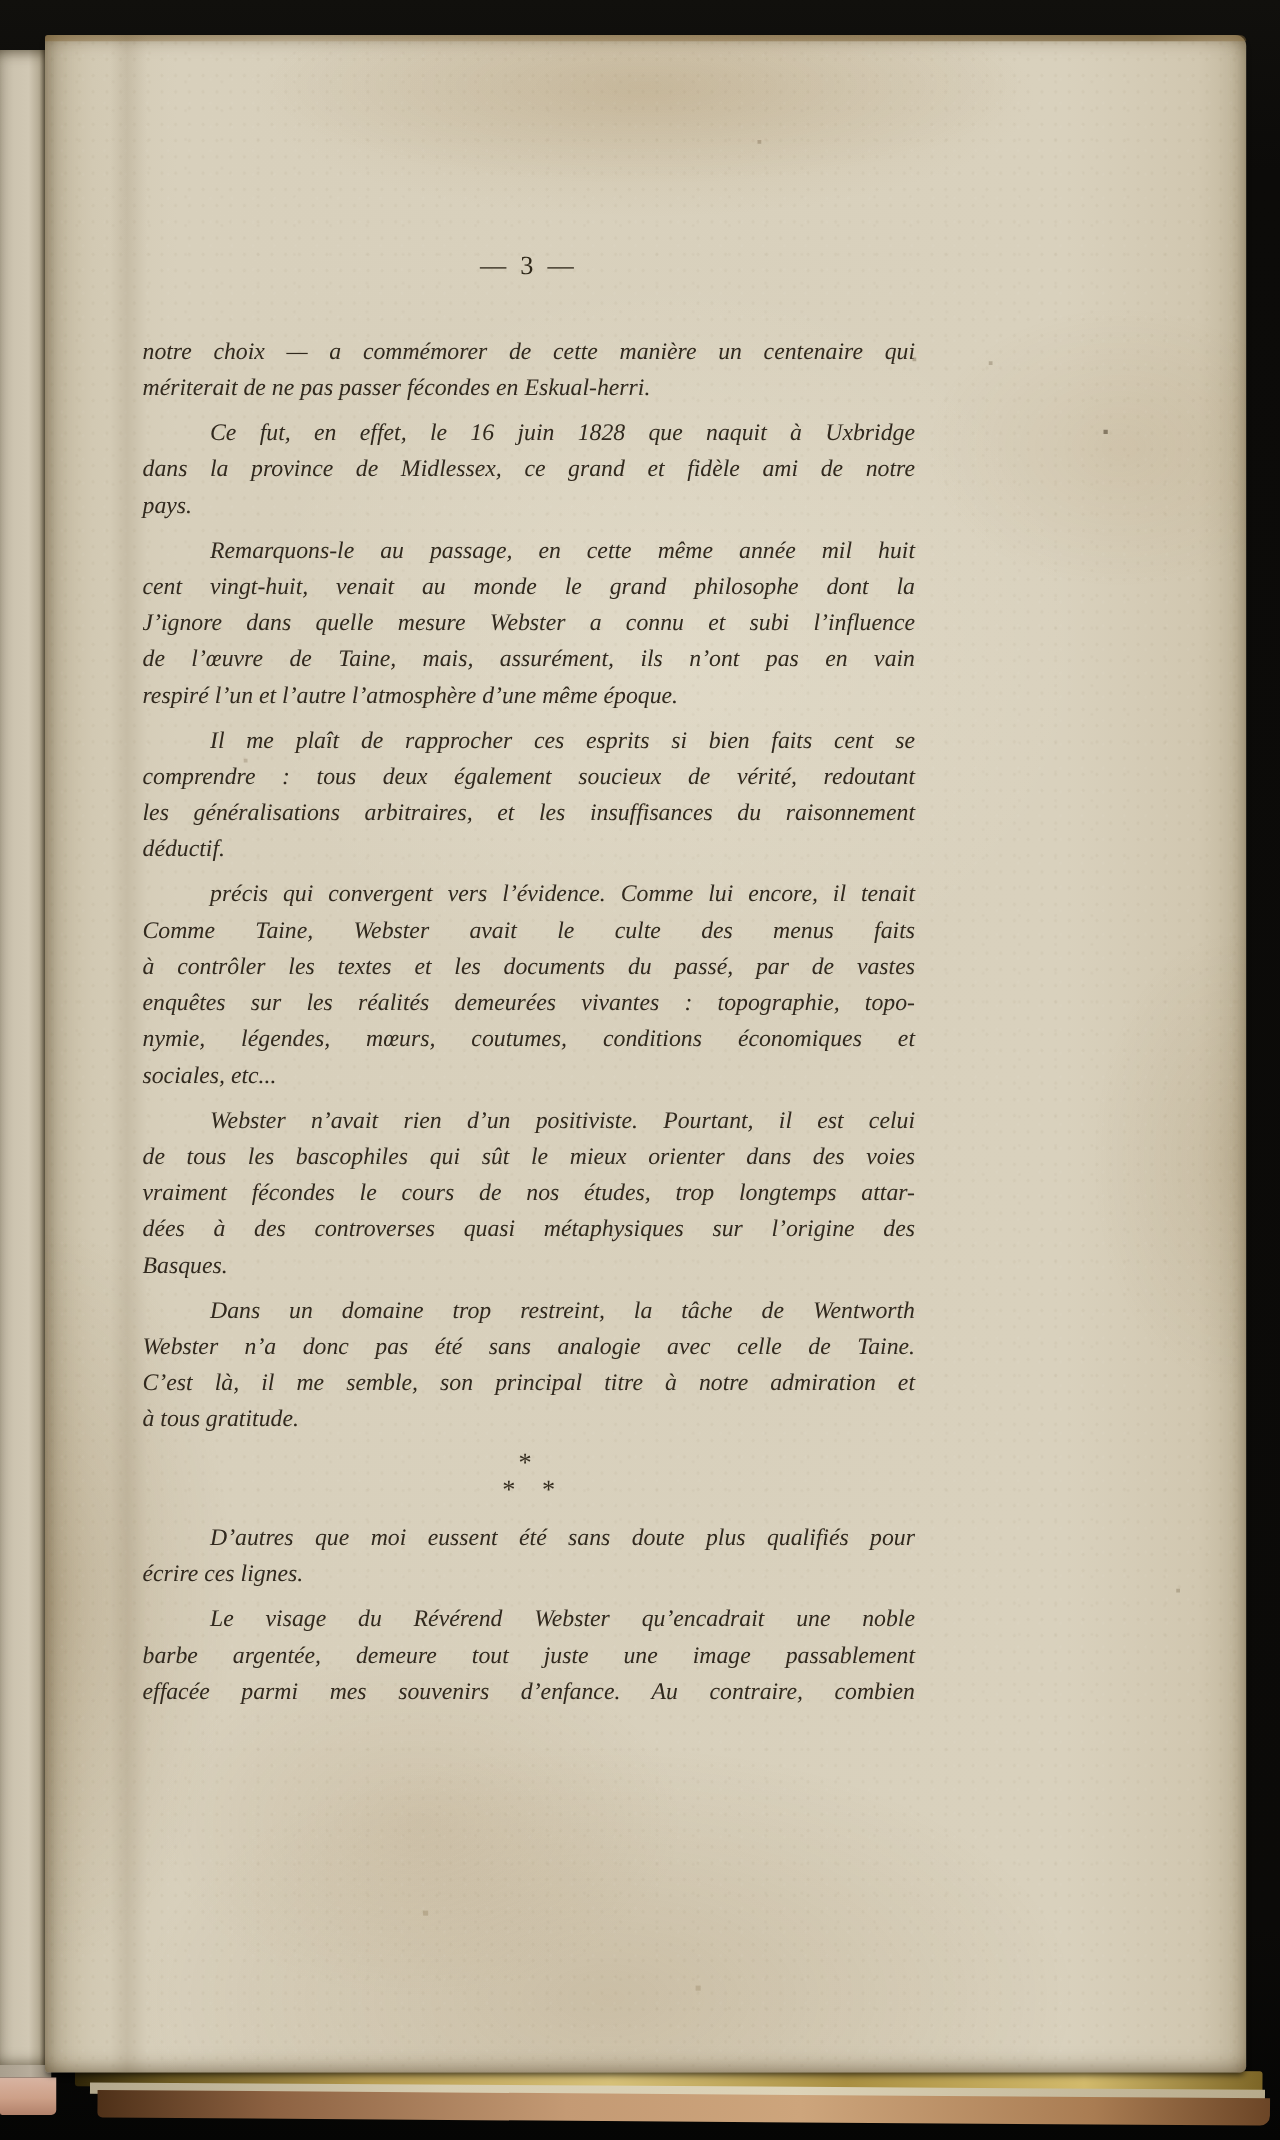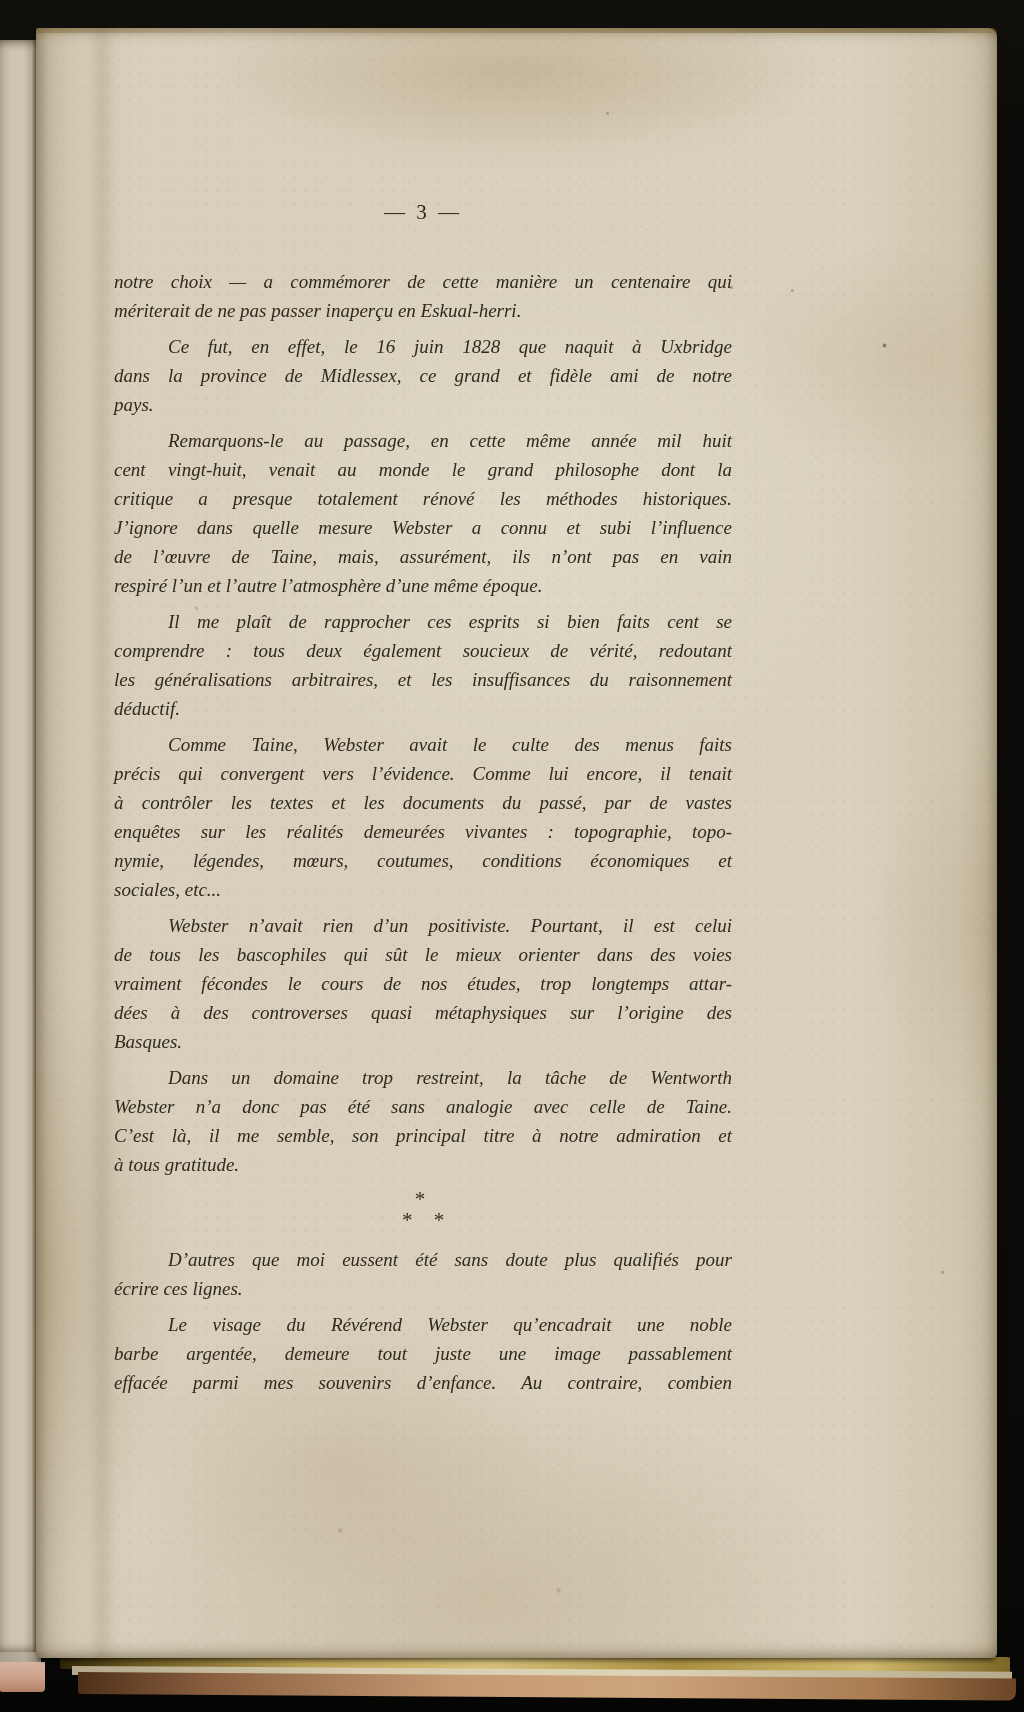--- a/index.html
+++ b/index.html
@@ -123,44 +123,43 @@
 <div class="page">
   <div class="stains"></div>
   <div class="grain"></div>
   <div class="specks"></div>
 
   <div class="text-block">
     <div class="page-number">— 3 —</div>
     <div>
         <div class="para">
           <div class="line">notre choix — a commémorer de cette manière un centenaire qui</div>
-          <div class="line last">mériterait de ne pas passer inaperçu en Eskual-herri.</div>
+          <div class="line last">mériterait de ne pas passer fécondes en Eskual-herri.</div>
         </div>
         <div class="para indent">
           <div class="line">Ce fut, en effet, le 16 juin 1828 que naquit à Uxbridge</div>
           <div class="line">dans la province de Midlessex, ce grand et fidèle ami de notre</div>
           <div class="line last">pays.</div>
         </div>
         <div class="para indent">
           <div class="line">Remarquons-le au passage, en cette même année mil huit</div>
           <div class="line">cent vingt-huit, venait au monde le grand philosophe dont la</div>
-          <div class="line">critique a presque totalement rénové les méthodes historiques.</div>
           <div class="line">J’ignore dans quelle mesure Webster a connu et subi l’influence</div>
           <div class="line">de l’œuvre de Taine, mais, assurément, ils n’ont pas en vain</div>
           <div class="line last">respiré l’un et l’autre l’atmosphère d’une même époque.</div>
         </div>
         <div class="para indent">
           <div class="line">Il me plaît de rapprocher ces esprits si bien faits cent se</div>
           <div class="line">comprendre : tous deux également soucieux de vérité, redoutant</div>
           <div class="line">les généralisations arbitraires, et les insuffisances du raisonnement</div>
           <div class="line last">déductif.</div>
         </div>
         <div class="para indent">
+          <div class="line">précis qui convergent vers l’évidence. Comme lui encore, il tenait</div>
           <div class="line">Comme Taine, Webster avait le culte des menus faits</div>
-          <div class="line">précis qui convergent vers l’évidence. Comme lui encore, il tenait</div>
           <div class="line">à contrôler les textes et les documents du passé, par de vastes</div>
           <div class="line">enquêtes sur les réalités demeurées vivantes : topographie, topo-</div>
           <div class="line">nymie, légendes, mœurs, coutumes, conditions économiques et</div>
           <div class="line last">sociales, etc...</div>
         </div>
         <div class="para indent">
           <div class="line">Webster n’avait rien d’un positiviste. Pourtant, il est celui</div>
           <div class="line">de tous les bascophiles qui sût le mieux orienter dans des voies</div>
           <div class="line">vraiment fécondes le cours de nos études, trop longtemps attar-</div>
           <div class="line">dées à des controverses quasi métaphysiques sur l’origine des</div>

